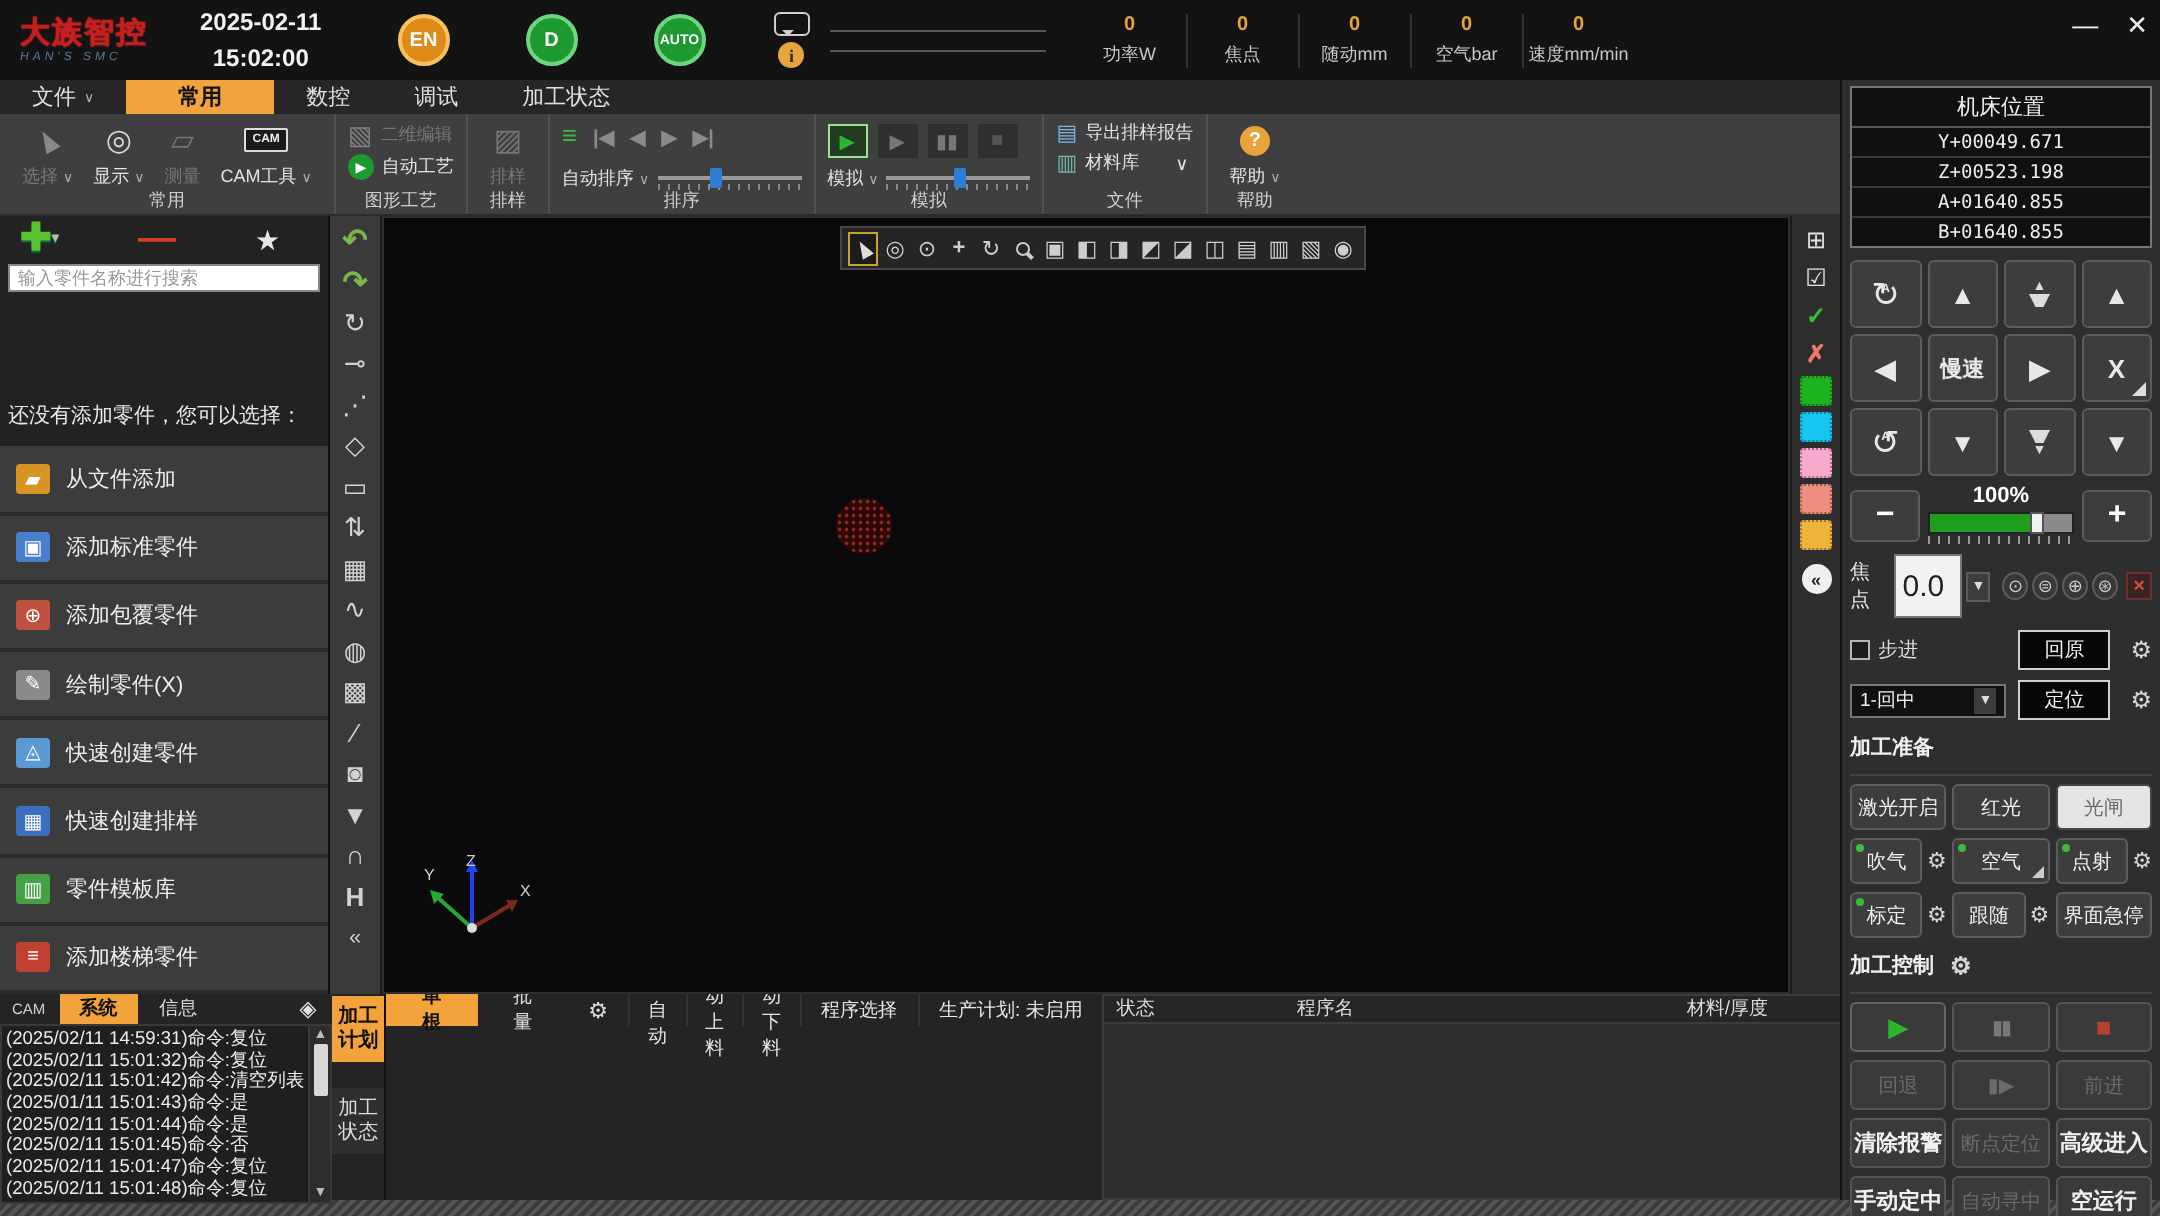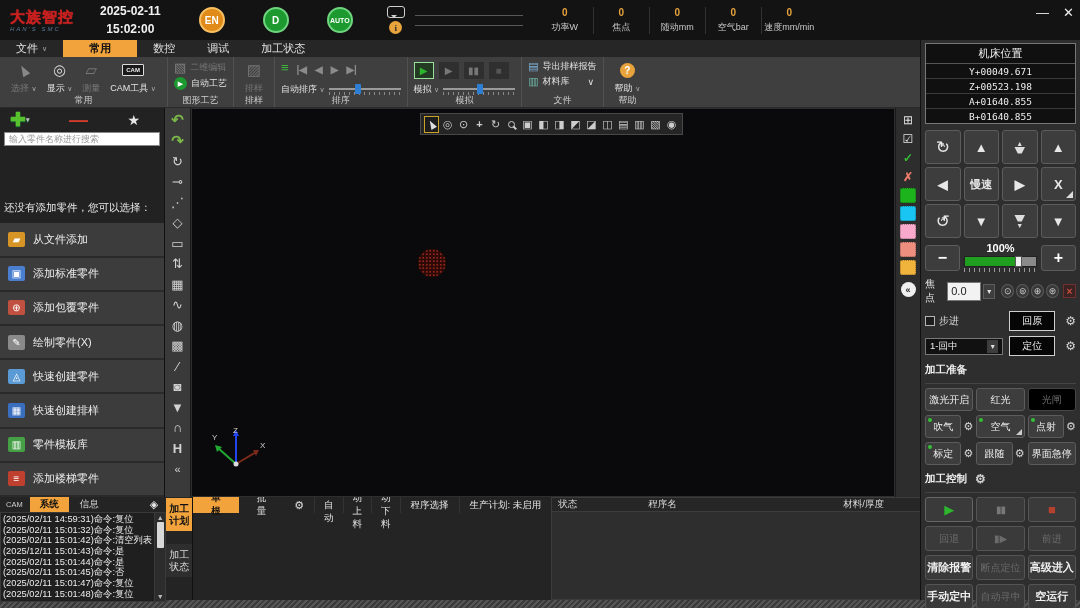--- a/index.html
+++ b/index.html
@@ -152,35 +152,35 @@
 .speedrow{display:flex;align-items:center;margin-top:5px;gap:4px;}
 .spbtn{width:35px;height:26px;background:#3d3d3d;border:1px solid #5c5c5c;border-radius:3px;color:#fff;font-size:16px;font-weight:bold;display:flex;align-items:center;justify-content:center;}
 .spmid{flex:1;text-align:center;}
 .sppct{color:#fff;font-weight:bold;font-size:11px;line-height:1;}
 .spbar{position:relative;height:11px;background:#8a8a8a;margin-top:2px;border:1px solid #222;}
 .spfill{position:absolute;left:0;top:0;bottom:0;background:#1f9e1f;}
 .sphandle{position:absolute;top:-1px;bottom:-1px;width:7px;background:#f0f0f0;border:1px solid #555;}
 .spticks{height:4px;margin-top:1px;background:repeating-linear-gradient(90deg,#999 0 1px,transparent 1px 5px);}
 .focusrow{display:flex;align-items:center;margin-top:5px;gap:2px;}
 .f-lbl{color:#e8e8e8;font-size:10px;margin-right:2px;}
-.f-input{width:34px;height:19px;background:#f2f2f2;color:#222;font-size:11px;border:1px solid #777;padding:0 3px;}
+.f-input{width:34px;height:32px;background:#f2f2f2;color:#222;font-size:15px;border:1px solid #777;padding:0 3px;}
 .f-dd{width:13px;height:15px;background:#3d3d3d;border:1px solid #5c5c5c;color:#ddd;font-size:7px;display:flex;align-items:center;justify-content:center;}
 .f-circ{width:14px;height:14px;border-radius:50%;background:#383838;border:1px solid #5c5c5c;color:#ccc;font-size:9px;display:flex;align-items:center;justify-content:center;}
 .f-x{width:14px;height:14px;background:#3a2323;border:1px solid #703030;color:#d05040;font-weight:bold;font-size:10px;display:flex;align-items:center;justify-content:center;margin-left:2px;}
 .steprow{display:flex;align-items:center;margin-top:6px;gap:4px;}
 .chk{width:10px;height:10px;border:1px solid #b5b5b5;background:#1d1d1d;}
 .outbtn{background:#060606;border:1px solid #cfcfcf;color:#f2f2f2;font-size:10px;padding:2px 12px;margin-left:auto;}
 .gear{color:#d5d5d5;font-size:12px;margin-left:6px;}
 .locrow{display:flex;align-items:center;margin-top:5px;gap:4px;}
 .sel{flex:1;height:17px;background:#111;border:1px solid #777;color:#eee;font-size:9.5px;display:flex;align-items:center;padding:0 4px;position:relative;}
 .sel .sarr{margin-left:auto;width:11px;height:13px;background:#3d3d3d;display:flex;align-items:center;justify-content:center;font-size:7px;color:#ddd;}
 .sec-title{margin-top:7px;color:#f0f0f0;font-size:10.5px;font-weight:bold;display:flex;align-items:center;gap:6px;border-bottom:1px solid #444;padding-bottom:6px;}
 .prow{display:flex;gap:3px;margin-top:4px;}
 .pbtn{flex:1;height:23px;background:#3d3d3d;border:1px solid #5c5c5c;border-radius:3px;color:#efefef;font-size:10px;display:flex;align-items:center;justify-content:center;position:relative;white-space:nowrap;}
-.pbtn.dis{color:#6b6b6b;background:#000000;border-color:#454545;}
+.pbtn.dis{color:#6b6b6b;background:#e5e5e5;border-color:#454545;}
 .pbtn .dot{position:absolute;left:2px;top:2px;width:4px;height:4px;border-radius:50%;background:#35c035;}
 .pbtn.corner::after{content:"";position:absolute;right:2px;bottom:2px;border-left:6px solid transparent;border-bottom:6px solid #ccc;}
 .pcell{flex:1;display:flex;align-items:center;gap:2px;}
 .pcell .pbtn{flex:1;}
 .pcell .gear{margin-left:0;font-size:11px;}
 .ctl-icons{display:flex;gap:3px;margin-top:4px;}
 .cbtn{flex:1;height:25px;background:#3a3a3a;border:1px solid #555;border-radius:3px;display:flex;align-items:center;justify-content:center;font-size:13px;}
 .cbtn.play{color:#2db52d;border-color:#666;}
 .cbtn.pause{color:#787878;letter-spacing:-1px;font-size:10px;}
 .cbtn.stop{color:#b5402e;}
@@ -513,21 +513,21 @@
             <div class="log-tab cam">CAM</div>
             <div class="log-tab active">系统</div>
             <div class="log-tab">信息</div>
             <div class="log-eraser">◈</div>
           </div>
           <div class="log-body">
             <div class="log-lines">
               <div class="log-line">(2025/02/11 14:59:31)命令:复位</div>
               <div class="log-line">(2025/02/11 15:01:32)命令:复位</div>
               <div class="log-line">(2025/02/11 15:01:42)命令:清空列表</div>
-              <div class="log-line">(2025/12/11 15:01:43)命令:是</div>
+              <div class="log-line">(2025/01/11 15:01:43)命令:是</div>
               <div class="log-line">(2025/02/11 15:01:44)命令:是</div>
               <div class="log-line">(2025/02/11 15:01:45)命令:否</div>
               <div class="log-line">(2025/02/11 15:01:47)命令:复位</div>
               <div class="log-line">(2025/02/11 15:01:48)命令:复位</div>
             </div>
             <div class="log-scroll">
               <div class="sarr">▲</div>
               <div class="sthumb"></div>
               <div class="sfill"></div>
               <div class="sarr">▼</div>

